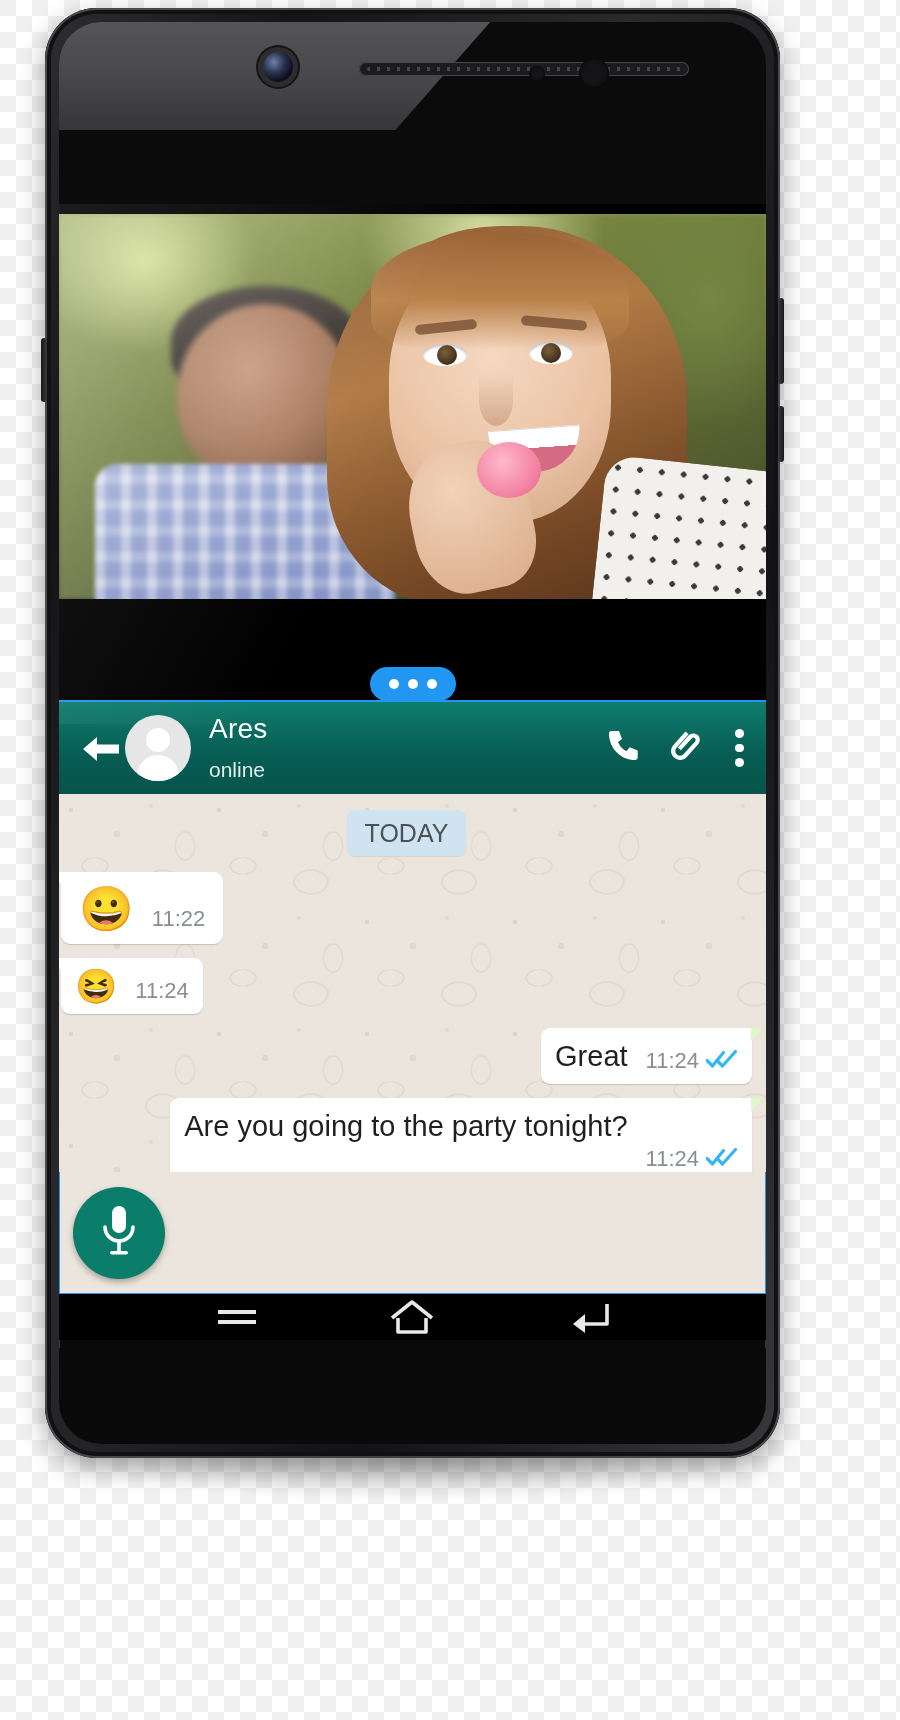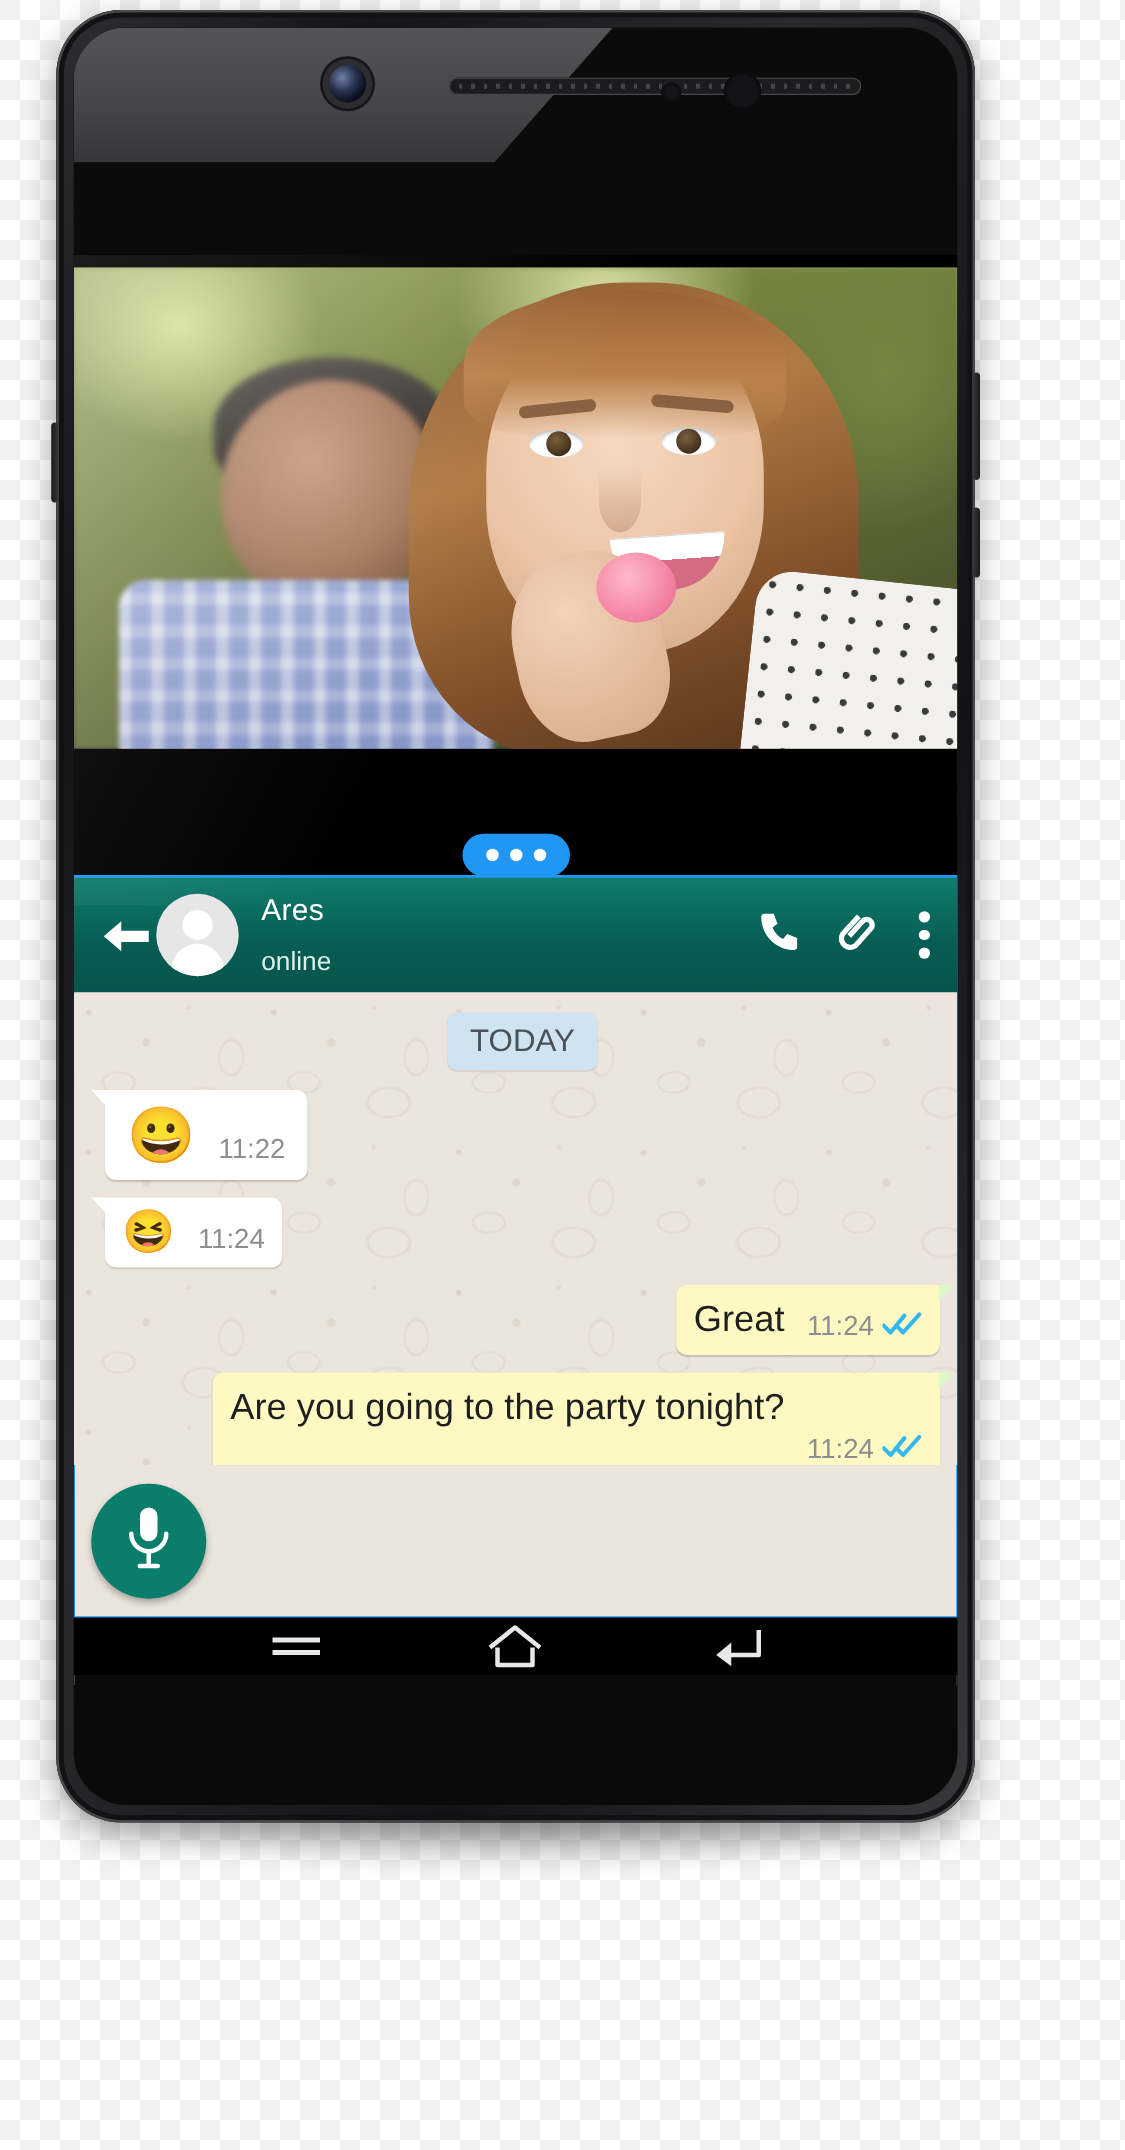--- a/index.html
+++ b/index.html
@@ -217,21 +217,21 @@
   .back-arrow svg { position:absolute; left:2px; top:8px; }
   .avatar {
     width:66px; height:66px; border-radius:50%; flex:0 0 66px;
     background:#e6e6e6; margin-left:2px; position:relative; overflow:hidden;
   }
   .avatar .a-head { position:absolute; left:50%; top:13px; transform:translateX(-50%);
                     width:24px; height:24px; border-radius:50%; background:#fff; }
   .avatar .a-body { position:absolute; left:50%; top:40px; transform:translateX(-50%);
                     width:42px; height:34px; border-radius:21px 21px 0 0; background:#fff; }
   .wa-names { margin-left:18px; flex:1 1 auto; min-width:0; }
-  .wa-name { color:#fff; font-size:24px; line-height:32px; letter-spacing:.2px; }
+  .wa-name { color:#fff; font-size:28px; line-height:32px; letter-spacing:.2px; }
   .wa-status { color:#dff0ec; font-size:21px; line-height:26px; margin-top:12px; }
   .wa-actions { display:flex; align-items:center; gap:30px; padding-right:4px; }
   .wa-actions .ic { width:34px; height:38px; position:relative; }
   .dots-v { width:10px; height:38px; display:flex; flex-direction:column;
             justify-content:center; align-items:center; gap:6px; }
   .dots-v i { width:9px; height:9px; border-radius:50%; background:#fff; display:block; }
 
   
   .wa-body {
     position:relative; height:378px; overflow:hidden;
@@ -242,42 +242,42 @@
     background-image:
       radial-gradient(circle at 12px 16px, rgba(150,140,125,.38) 2px, rgba(0,0,0,0) 2.6px),
       radial-gradient(circle at 58px 40px, rgba(150,140,125,.3) 3px, rgba(0,0,0,0) 3.6px),
       radial-gradient(circle at 92px 12px, rgba(150,140,125,.25) 1.6px, rgba(0,0,0,0) 2.2px),
       radial-gradient(ellipse 20px 13px at 36px 72px, rgba(0,0,0,0) 58%, rgba(150,140,125,.33) 60%, rgba(0,0,0,0) 72%),
       radial-gradient(ellipse 26px 18px at 104px 88px, rgba(0,0,0,0) 60%, rgba(150,140,125,.3) 62%, rgba(0,0,0,0) 74%),
       radial-gradient(ellipse 15px 22px at 126px 52px, rgba(0,0,0,0) 58%, rgba(150,140,125,.28) 61%, rgba(0,0,0,0) 73%),
       linear-gradient(0deg,#ece5dd,#ece5dd);
     background-size: 148px 112px, 148px 112px, 148px 112px, 148px 112px, 148px 112px, 148px 112px, 100% 100%;
   }
-  .chat { position:absolute; inset:0; padding:12px 14px 0 25px; box-sizing:border-box; }
+  .chat { position:absolute; inset:0; padding:12px 14px 0 2px; box-sizing:border-box; }
 
   .day-chip {
     margin:4px auto 16px auto; width:max-content;
     background:#cfe4f0; color:#4a5257;
     font-size:25px; line-height:30px; padding:8px 18px; border-radius:8px;
     box-shadow:0 1px 1px rgba(0,0,0,.08);
   }
 
   .row { display:flex; margin-bottom:14px; }
   .row.in  { justify-content:flex-start; }
   .row.out { justify-content:flex-end; }
 
   .bubble {
     position:relative; max-width:84%;
     border-radius:9px; padding:10px 14px;
     box-shadow:0 1px 1px rgba(0,0,0,.16);
     display:flex; align-items:flex-end; flex-wrap:wrap;
     column-gap:14px;
   }
   .bubble.in  { background:#ffffff; border-top-left-radius:0; }
-  .bubble.out { background:#fef9c3; border-top-right-radius:0; }
+  .bubble.out { background:#ffffff; border-top-right-radius:0; }
   .bubble.in::before {
     content:""; position:absolute; left:-11px; top:0;
     border-width:0 12px 13px 0; border-style:solid;
     border-color:transparent #ffffff transparent transparent;
   }
   .bubble.out::before {
     content:""; position:absolute; right:-11px; top:0;
     border-width:0 0 13px 12px; border-style:solid;
     border-color:transparent transparent transparent #dcf8c6;
   }

